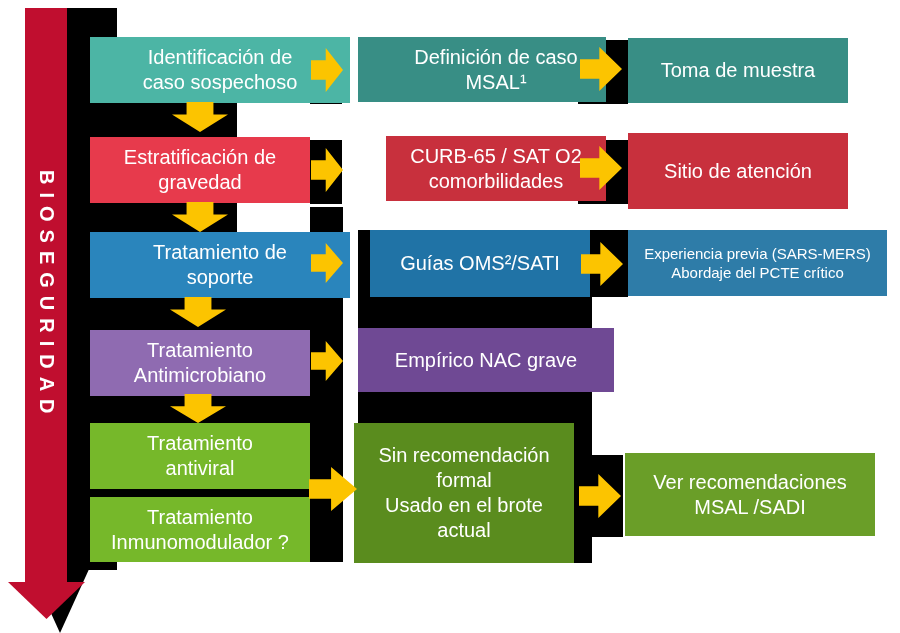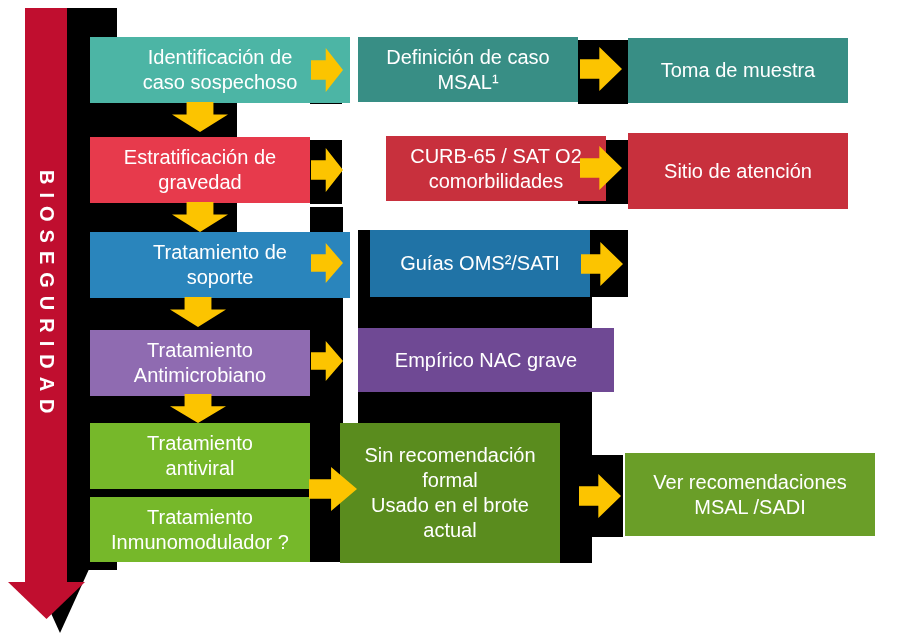--- a/index.html
+++ b/index.html
@@ -46,43 +46,45 @@
   <div class="shadow" style="left:578px;top:455px;width:45px;height:82px;"></div>
   <div class="shadow" style="left:90px;top:489px;width:220px;height:8px;"></div>
 
   <div class="banner-shaft" style="left: 25px; top: 8px; width: 42px; height: 575px; background: rgb(192, 14, 47);">
     <div class="banner-text">BIOSEGURIDAD</div>
   </div>
   <div class="tri-down" style="left: 8px; top: 582px; width: 77px; height: 37px; background: rgb(192, 14, 47);"></div>
 
   <div class="box" style="left: 90px; top: 37px; width: 260px; height: 66px; background: rgb(76, 181, 165);">Identificación de
 caso sospechoso</div>
-  <div class="box" style="left: 358px; top: 37px; width: 220px; height: 65px; background: rgb(56, 142, 133);">Definición de caso
+  <div class="box" style="left: 358px; top: 37px; width: 220px; height: 65px; background: rgb(56, 142, 133); padding-left: 28px;">Definición de caso
 MSAL¹</div>
   <div class="box" style="left: 628px; top: 38px; width: 220px; height: 65px; background: rgb(56, 142, 133);">Toma de muestra</div>
 
   <div class="box" style="left: 90px; top: 137px; width: 220px; height: 66px; background: rgb(231, 58, 76);">Estratificación de
 gravedad</div>
   <div class="box" style="left: 358px; top: 136px; width: 220px; height: 65px; background: rgb(200, 48, 61); margin-left: 28px;">CURB-65 / SAT O2
 comorbilidades</div>
   <div class="box" style="left: 628px; top: 133px; width: 220px; height: 76px; background: rgb(200, 48, 61);">Sitio de atención</div>
 
   <div class="box" style="left: 90px; top: 232px; width: 260px; height: 66px; background: rgb(42, 133, 188);">Tratamiento de
 soporte</div>
   <div class="box" style="left: 358px; top: 230px; width: 220px; height: 67px; background: rgb(32, 115, 166); margin-left: 12px;">Guías OMS²/SATI</div>
+  <div class="box small" style="left: 628px; top: 230px; width: 259px; height: 66px; background: rgb(46, 124, 168);">Experiencia previa (SARS-MERS)
+Abordaje del PCTE crítico</div>
 
   <div class="box" style="left: 90px; top: 330px; width: 220px; height: 66px; background: rgb(143, 107, 177);">Tratamiento
 Antimicrobiano</div>
   <div class="box" style="left: 358px; top: 328px; width: 256px; height: 64px; background: rgb(111, 73, 148);">Empírico NAC grave</div>
 
   <div class="box" style="left: 90px; top: 423px; width: 220px; height: 66px; background: rgb(118, 184, 42);">Tratamiento
 antiviral</div>
   <div class="box" style="left: 90px; top: 497px; width: 220px; height: 65px; background: rgb(118, 184, 42);">Tratamiento
 Inmunomodulador ?</div>
-  <div class="box" style="left: 340px; top: 423px; width: 220px; height: 140px; background: rgb(90, 140, 30);">Sin recomendación
+  <div class="box" style="left: 354px; top: 423px; width: 220px; height: 140px; background: rgb(90, 140, 30);">Sin recomendación
 formal
 Usado en el brote
 actual</div>
   <div class="box" style="left: 625px; top: 453px; width: 250px; height: 83px; background: rgb(106, 158, 40);">Ver recomendaciones
 MSAL /SADI</div>
 
   <div class="arrow-down" style="left: 172px; top: 102px; width: 56px; height: 30px; background: rgb(252, 196, 0);"></div>
   <div class="arrow-down" style="left: 172px; top: 202px; width: 56px; height: 30px; background: rgb(252, 196, 0);"></div>
   <div class="arrow-down" style="left: 170px; top: 297px; width: 56px; height: 30px; background: rgb(252, 196, 0);"></div>
   <div class="arrow-down" style="left: 170px; top: 394px; width: 56px; height: 29px; background: rgb(252, 196, 0);"></div>

